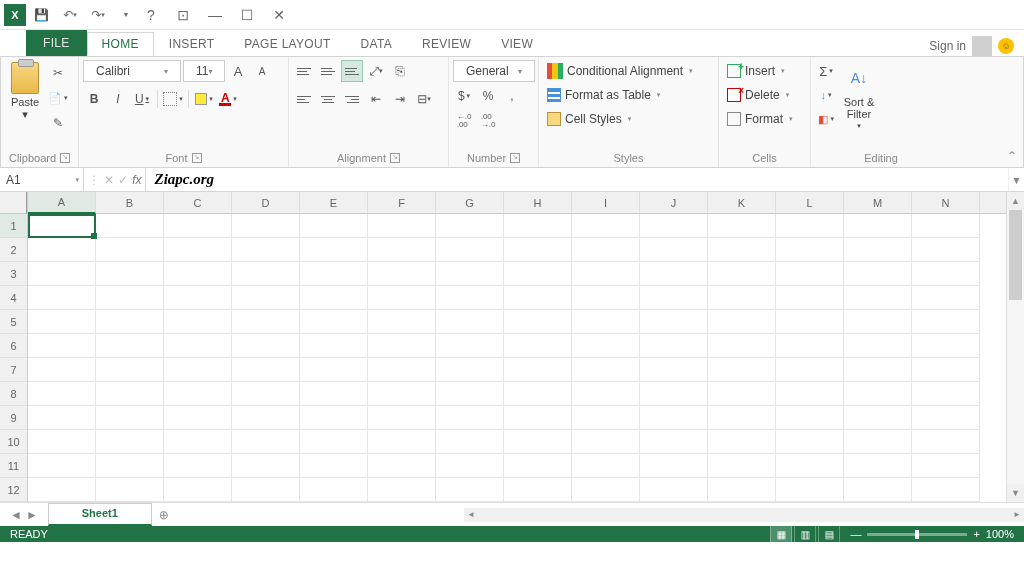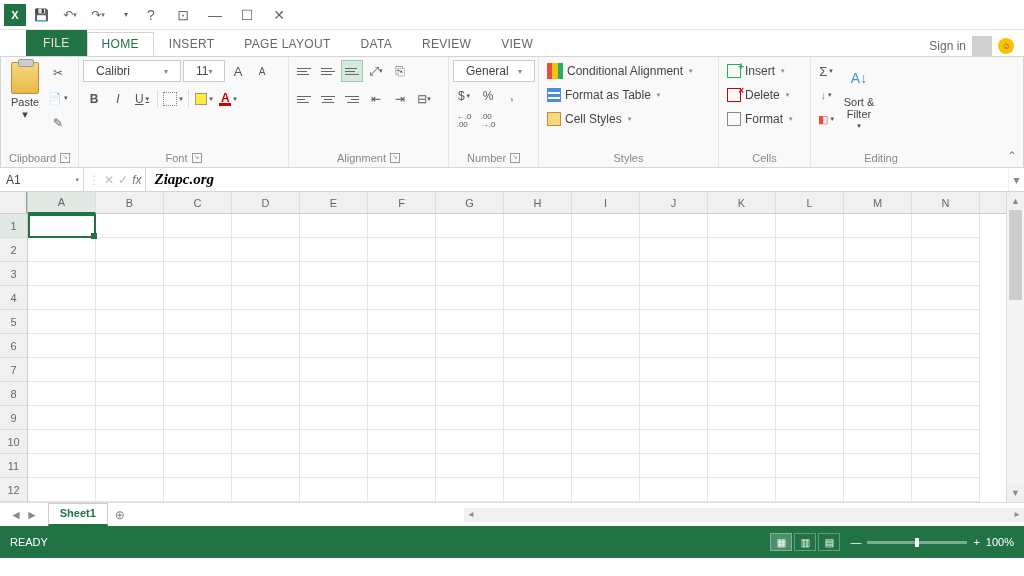--- a/index.html
+++ b/index.html
@@ -66,30 +66,30 @@
 .active-cell { position: absolute; top: 0; left: 0; width: 68px; height: 24px; border: 2px solid #217346; pointer-events: none; }
 .active-cell::after { content: ''; position: absolute; right: -3px; bottom: -3px; width: 6px; height: 6px; background: #217346; }
 .vscroll { width: 18px; background: #f0f0f0; border-left: 1px solid #ddd; display: flex; flex-direction: column; }
 .sbtn { height: 18px; display: flex; align-items: center; justify-content: center; font-size: 9px; color: #888; }
 .strack { flex: 1; background: #f5f5f5; position: relative; }
 .sthumb { position: absolute; top: 0; left: 2px; right: 2px; height: 90px; background: #cdcdcd; }
 
 
 .sheet-bar { height: 24px; display: flex; align-items: stretch; border-top: 1px solid #ddd; background: #fff; }
 .nav-btns { display: flex; align-items: center; gap: 4px; padding: 0 10px; color: #888; }
-.sheet-tab { padding: 3px 11px; border: 1px solid #ccc; border-bottom: 2px solid #217346; background: #fff; font-size: 11px; color: #217346; font-weight: 600; }
+.sheet-tab { padding: 3px 33px; border: 1px solid #ccc; border-bottom: 2px solid #217346; background: #fff; font-size: 11px; color: #217346; font-weight: 600; }
 .add-sheet { width: 24px; display: flex; align-items: center; justify-content: center; color: #888; cursor: pointer; }
 .hscroll-area { flex: 1; display: flex; align-items: center; justify-content: center; }
 .hscroll { flex: 0 0 560px; height: 14px; background: #f0f0f0; display: flex; align-items: center; margin-left: auto; }
 .hsb { width: 14px; text-align: center; font-size: 8px; color: #888; }
 .htrack { flex: 1; position: relative; background: #f5f5f5; }
 .hthumb { position: absolute; left: 0; top: 0; bottom: 0; width: 380px; background: #cdcdcd; }
 
 
-.status { height: 32px; background: #217346; color: #fff; display: flex; align-items: center; padding: 0 10px; font-size: 11px; }
+.status { height: 16px; background: #217346; color: #fff; display: flex; align-items: center; padding: 0 10px; font-size: 11px; }
 .status-right { margin-left: auto; display: flex; align-items: center; gap: 10px; }
 .view-btns { display: flex; gap: 2px; }
 .vb { width: 22px; height: 18px; border: 1px solid rgba(255,255,255,0.3); display: flex; align-items: center; justify-content: center; font-size: 10px; }
 .vb.active { background: rgba(255,255,255,0.2); }
 .zoom { display: flex; align-items: center; gap: 6px; }
 .zslider { width: 100px; height: 3px; background: rgba(255,255,255,0.4); position: relative; }
 .zslider::after { content: ''; position: absolute; left: 48px; top: -3px; width: 4px; height: 9px; background: #fff; }
 
 
 .paste-icon { width: 28px; height: 32px; background: linear-gradient(#f9d77e,#e8b94a); border: 1px solid #b8903a; border-radius: 2px; position: relative; }

